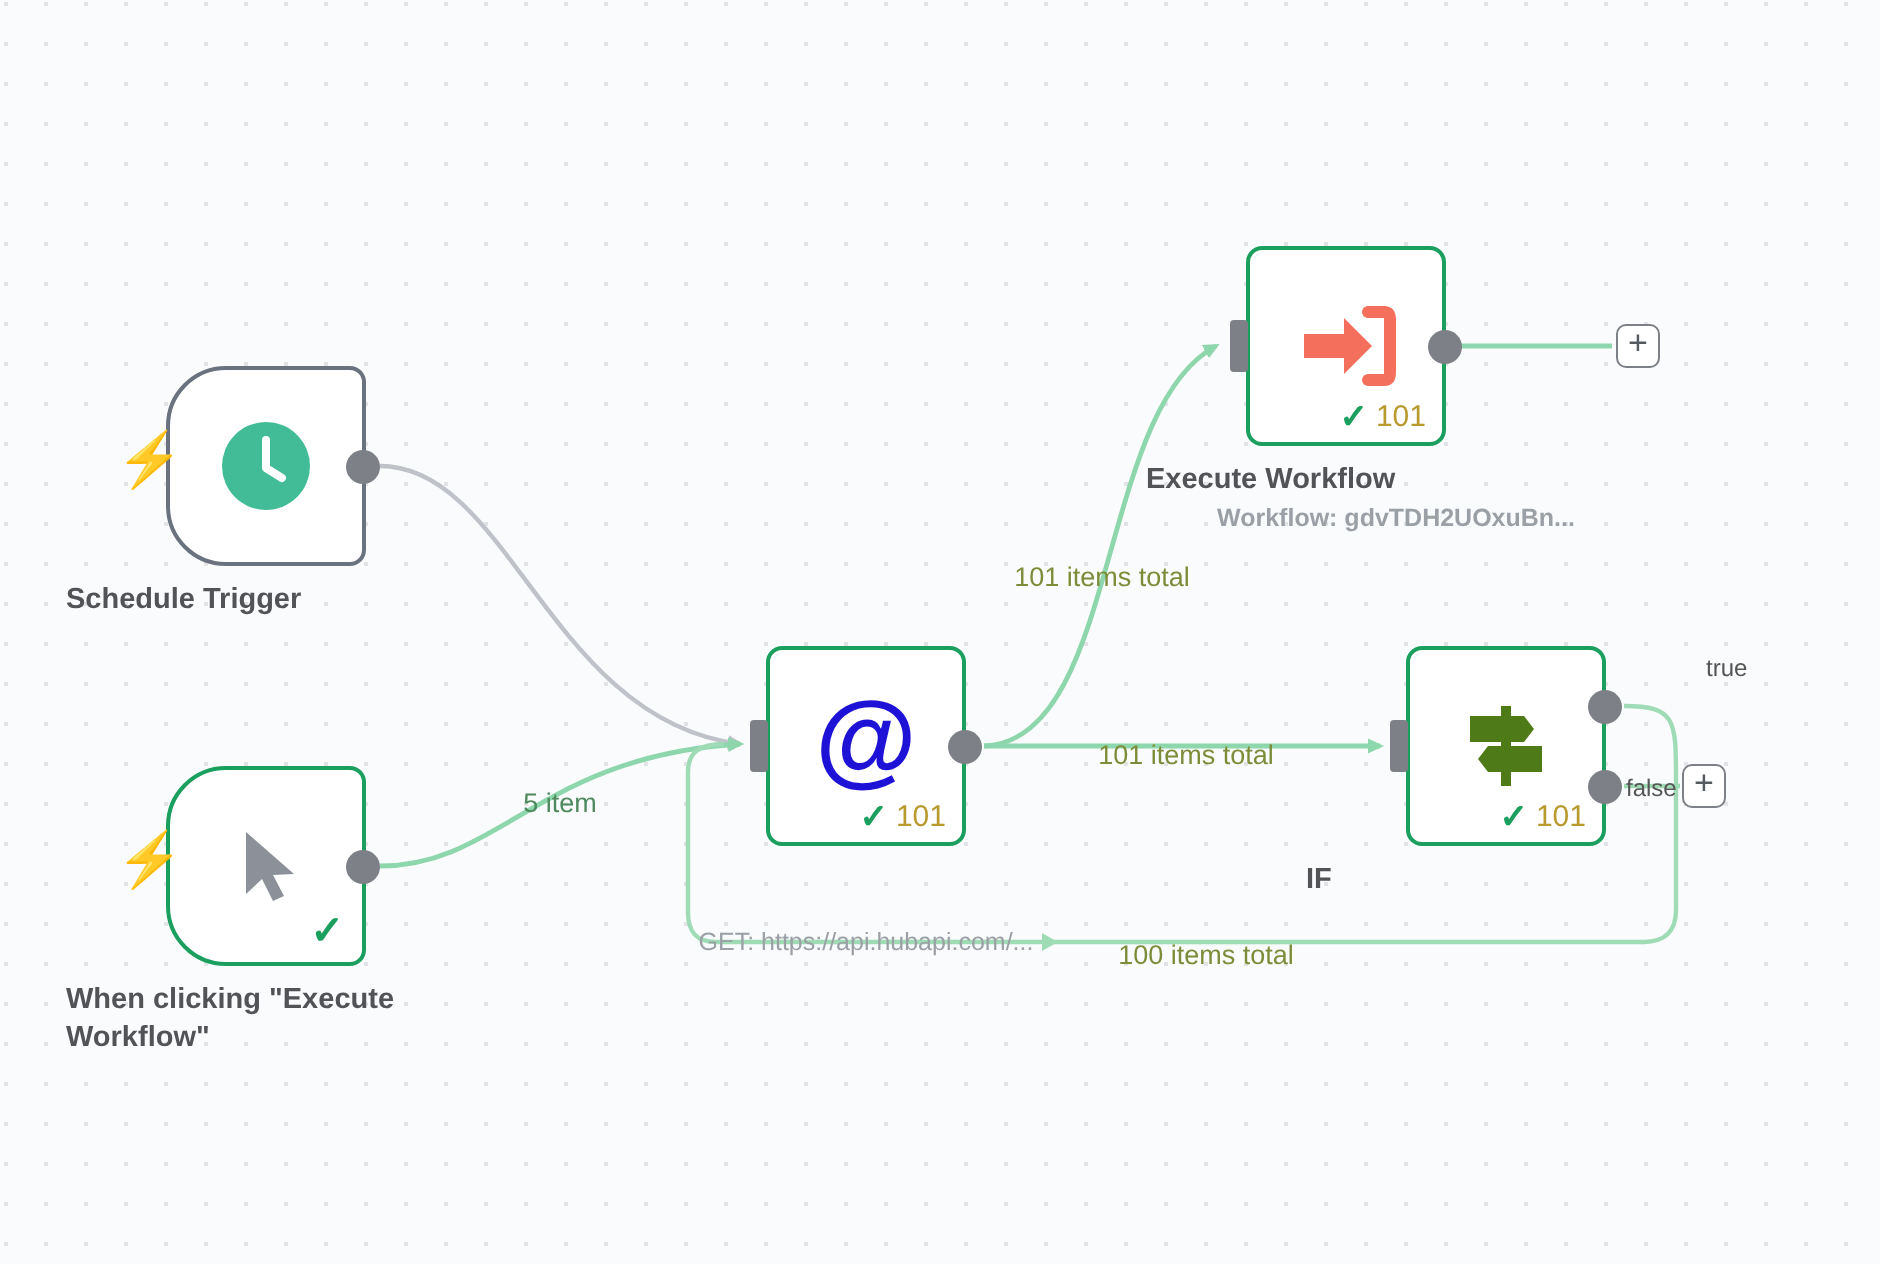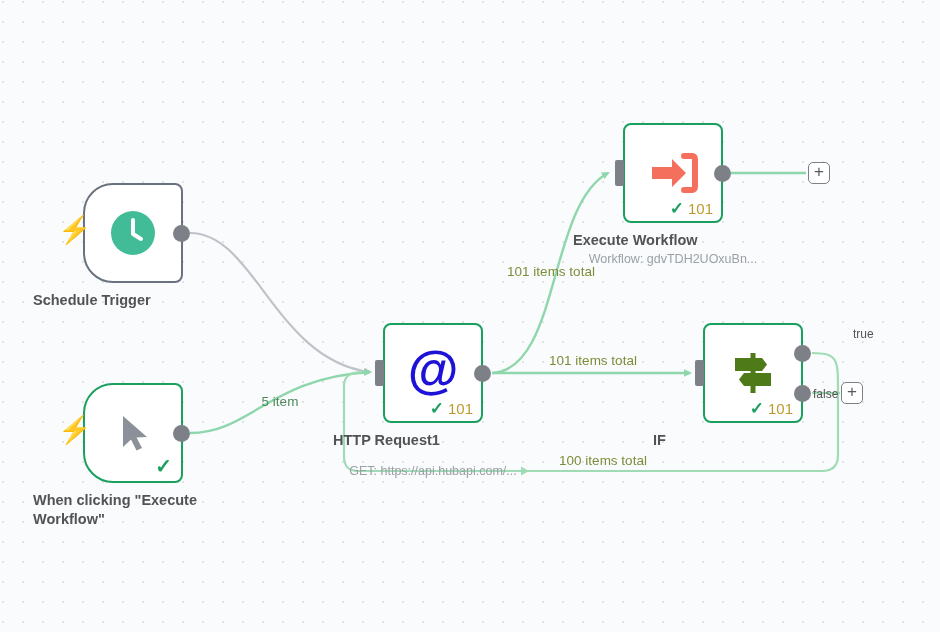--- a/index.html
+++ b/index.html
@@ -123,21 +123,21 @@
 
   
   .edge-label {
     position: absolute;
     font-size: 13.5px;
     color: #4e8a5d;
     line-height: 1.25;
     text-align: center;
     white-space: pre-line;
   }
-  .edge-label.olive { color: #7c8d39; }
+  .edge-label.olive { color: #7c8d39; margin-top: 17px; }
 
   
   .node-check {
     position: absolute;
     right: 9px; bottom: 5px;
     color: #1a9f5e;
     font-size: 20px;
     font-weight: bold;
     line-height: 1;
   }
@@ -207,39 +207,38 @@
         <text x="27" y="41" text-anchor="middle" font-family="'Liberation Sans', sans-serif" font-size="52" font-weight="bold" fill="#1d12d6">@</text>
       </svg>
     </span>
     <span class="run-status">
       <span class="tick">✓</span>
       <span>101</span>
     </span>
   </div>
   <div class="in-port" style="left:375px; top:360px;"></div>
   <div class="out-dot" style="left:474px; top:365px;"></div>
-  <div class="node-caption" style="left:333px; top:431px; width:200px;">HTTP Request1</div>
   <div class="node-subtitle" style="left:333px; top:452px; width:200px;margin-top:12px;">GET: https://api.hubapi.com/...</div>
 
   <div class="node ok" style="left:623px; top:123px; width:100px; height:100px;">
     <span class="node-icon">
       <svg width="54" height="54" viewBox="0 0 54 54">
         <path d="M6,21 L26,21 L26,13 L40,27 L26,41 L26,33 L6,33 Z" fill="#f4705c"></path>
         <path d="M38,10 L46,10 C48.5,10 49,11.5 49,14 L49,40 C49,42.5 48.5,44 46,44 L38,44" fill="none" stroke="#f4705c" stroke-width="6" stroke-linecap="round"></path>
       </svg>
     </span>
     <span class="run-status">
       <span class="tick">✓</span>
       <span>101</span>
     </span>
   </div>
   <div class="in-port" style="left:615px; top:160px;"></div>
   <div class="out-dot" style="left:714px; top:165px;"></div>
   <div class="node-caption" style="left:573px; top:231px; width:200px;">Execute Workflow</div>
-  <div class="node-subtitle" style="left:573px; top:252px; width:200px;">Workflow: gdvTDH2UOxuBn...</div>
+  <div class="node-subtitle" style="left:598px; top:252px; width:200px;font-weight:bold;">Workflow: gdvTDH2UOxuBn...</div>
 
   <div class="node ok" style="left:703px; top:323px; width:100px; height:100px;">
     <span class="node-icon">
       <svg width="54" height="54" viewBox="0 0 54 54">
         <rect x="24.5" y="7" width="5" height="40" fill="#4f7a18"></rect>
         <path d="M9,12 L36,12 L41,18.5 L36,25 L9,25 Z" fill="#4f7a18"></path>
         <path d="M45,27 L18,27 L13,33.5 L18,40 L45,40 Z" fill="#4f7a18"></path>
       </svg>
     </span>
     <span class="run-status">

